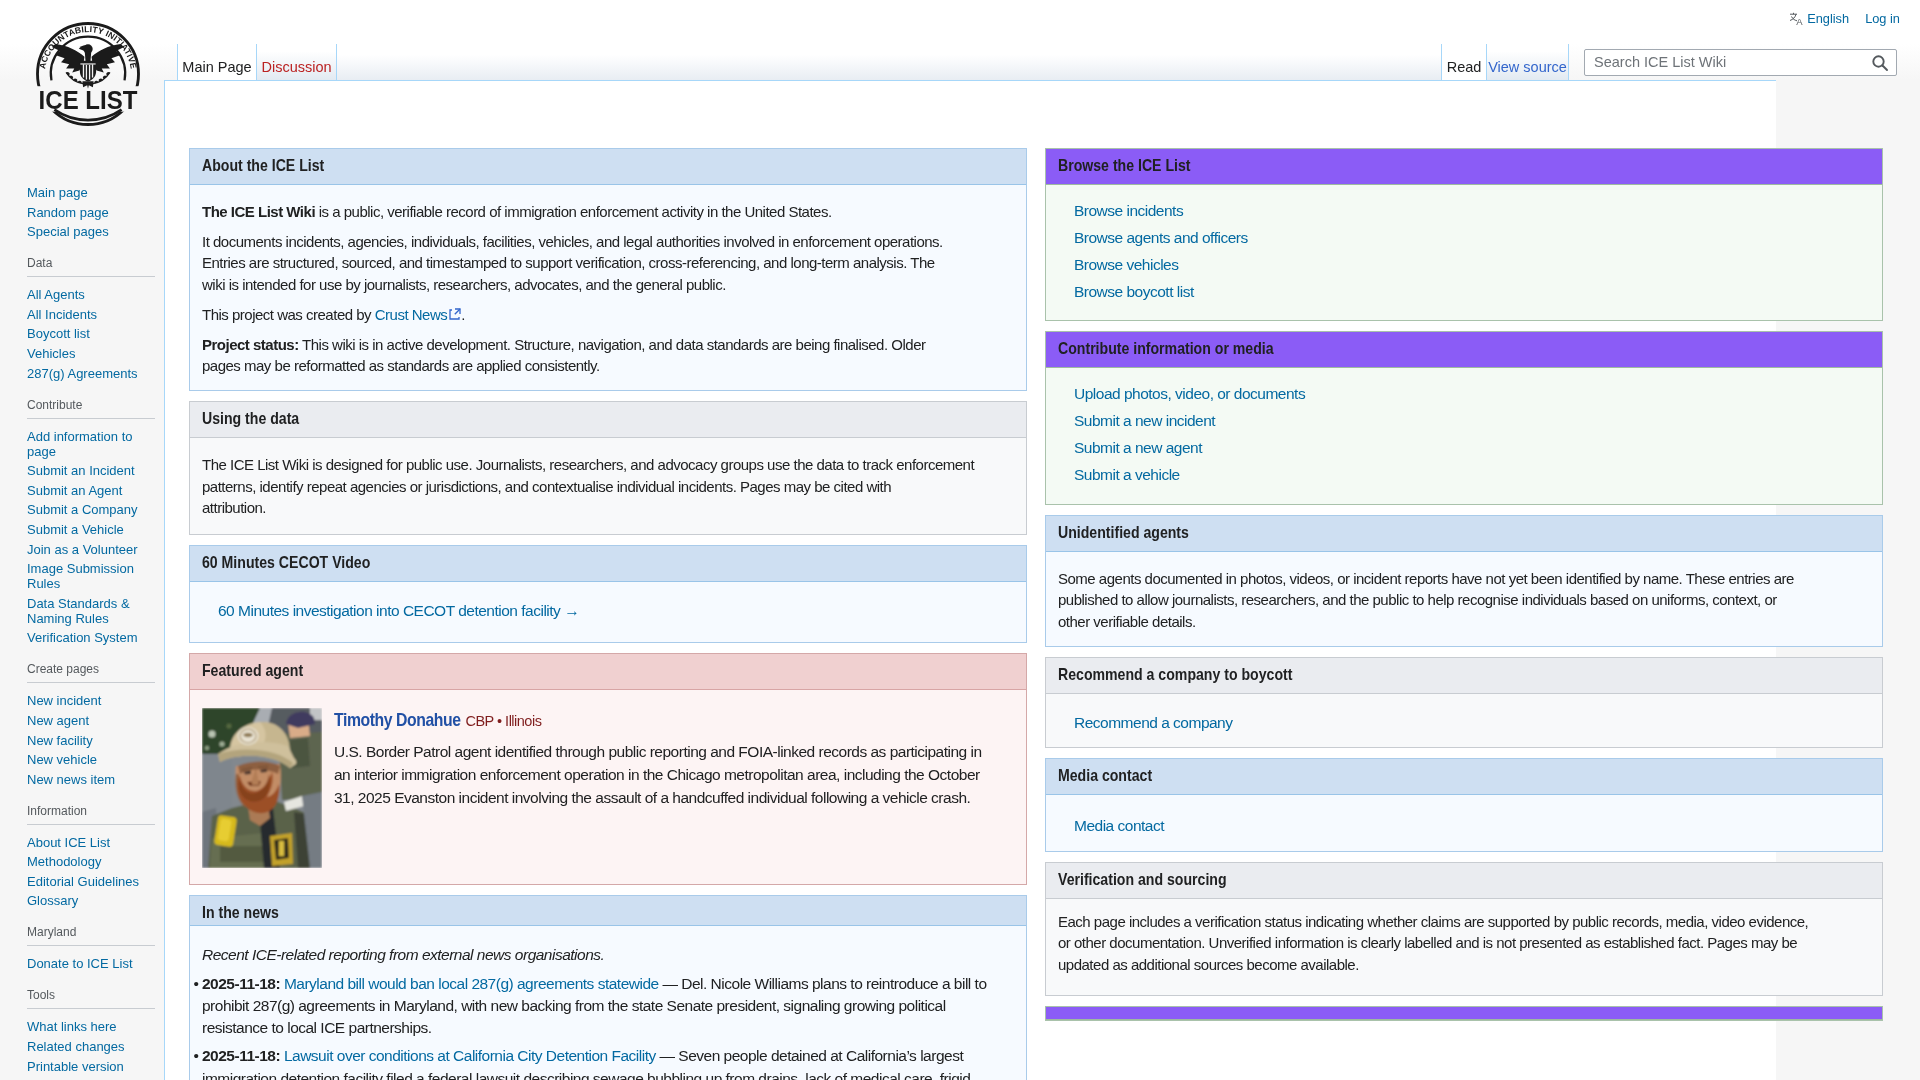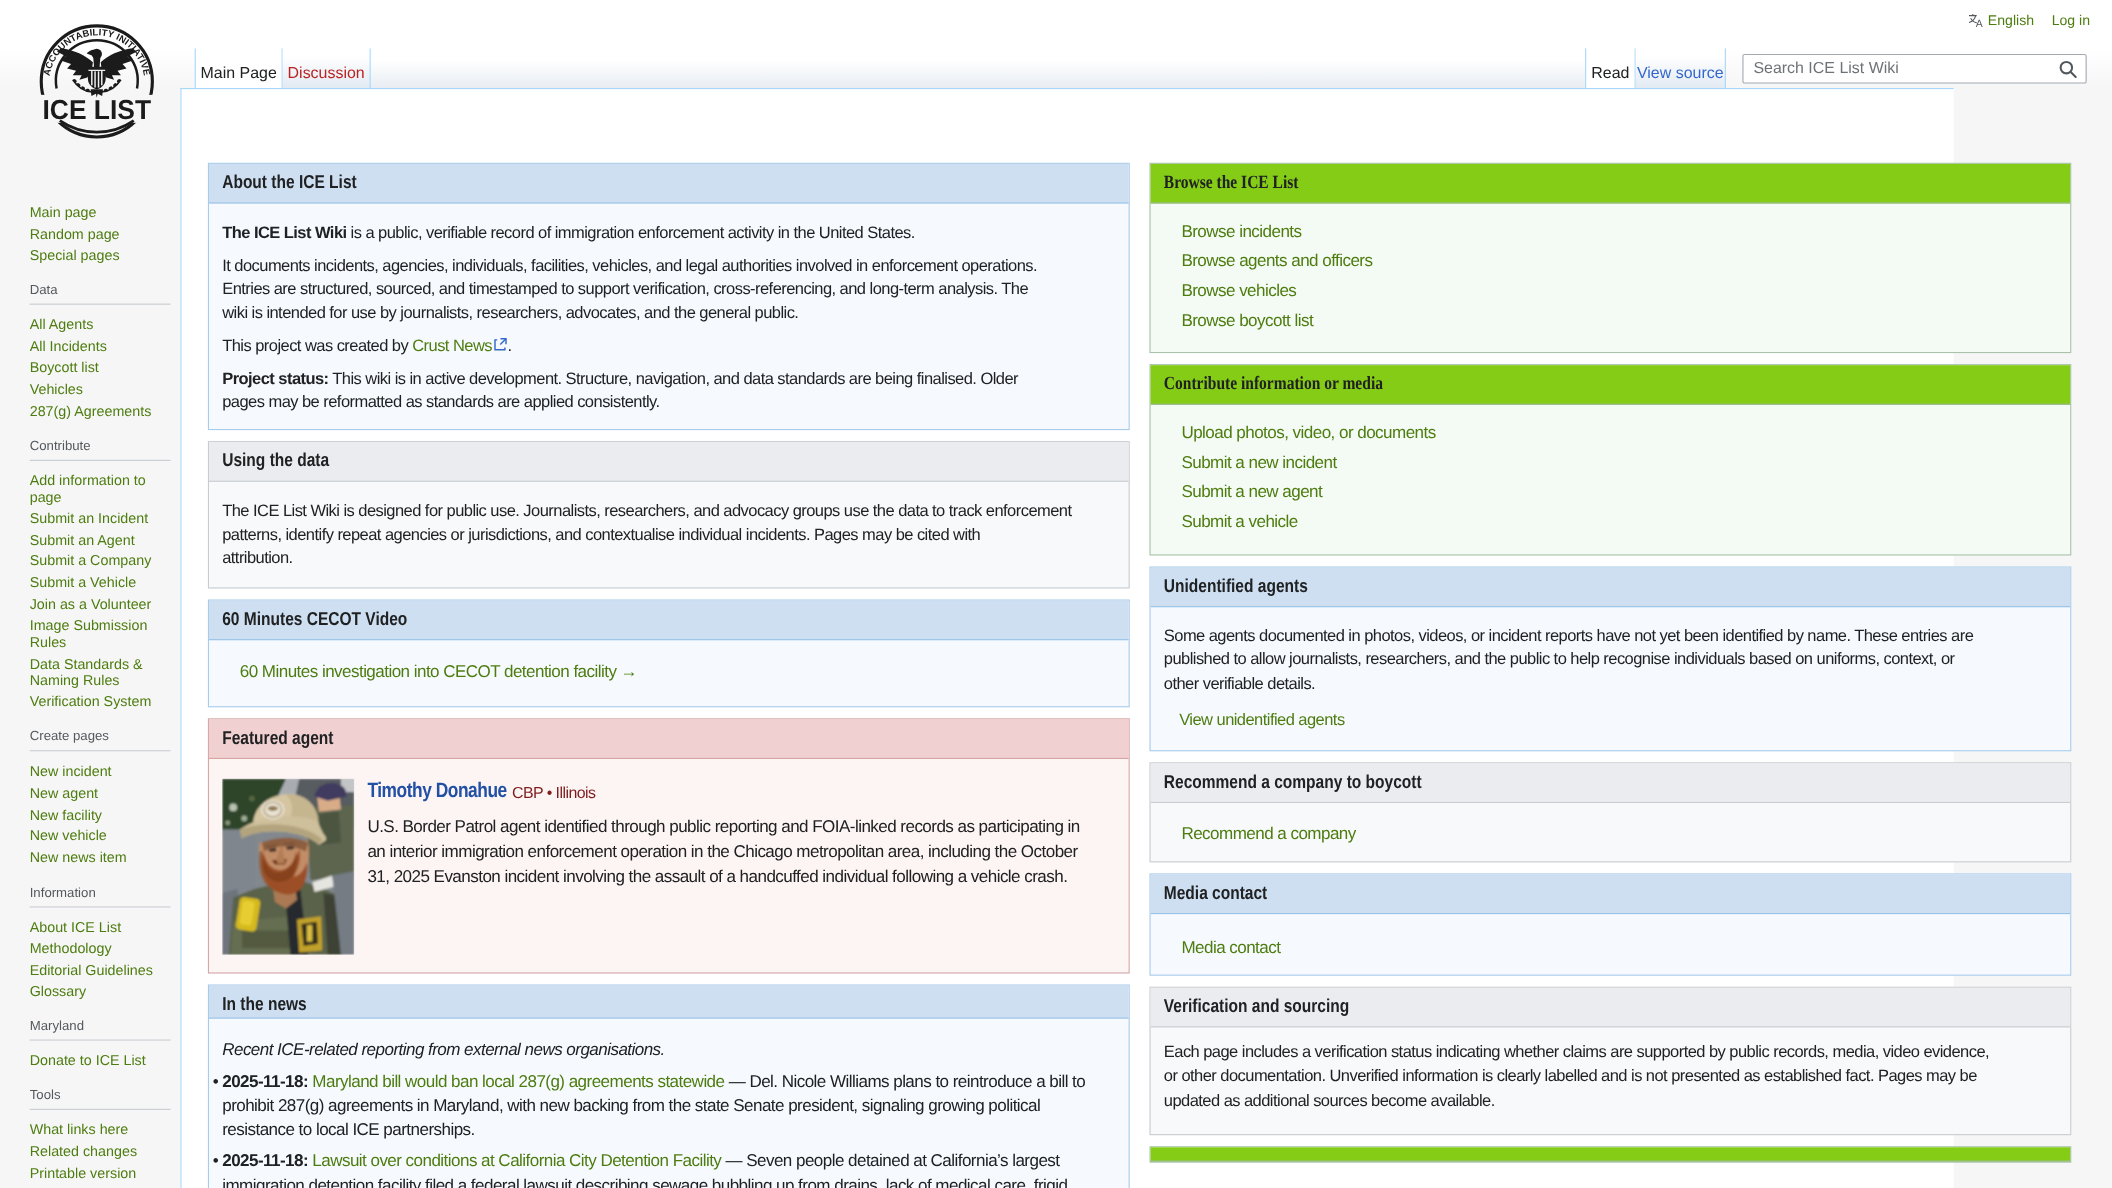--- a/index.html
+++ b/index.html
@@ -1,37 +1,37 @@
 <!DOCTYPE html>
 <html><head>
 <meta charset="utf-8">
 <style>
 html,body{margin:0;padding:0;width:1920px;height:1080px;overflow:hidden;background:#f6f6f6;
   font-family:"Liberation Sans",sans-serif;}
-a{color:#4d7c0f;text-decoration:none;}
+a{color:#0369a1;text-decoration:none;}
 .pagebase{position:absolute;left:0;top:0;width:1920px;height:80px;
   background:linear-gradient(#ffffff 55%,#f6f6f6 100%);}
 #content{position:absolute;left:164px;top:80px;width:1612px;height:1001px;box-sizing:border-box;
   background:#fff;border-top:1px solid #a7d7f9;border-left:1px solid #a7d7f9;
   padding:67px 24px 0 24px;}
 .cols{display:flex;gap:18px;align-items:flex-start;}
 .col{width:838px;box-sizing:border-box;flex:none;}
 .bx{border:1px solid;margin-bottom:10px;box-sizing:border-box;}
 .bx h2{margin:0;padding:5px 12px 7px;font-size:17px;line-height:23px;font-weight:bold;color:#202122;
   border-bottom:1px solid;}
 .bb{padding:16px 12px 13px;font-size:15px;line-height:21.7px;letter-spacing:-0.5px;color:#202122;}
 .bb p{margin:0 0 8px;}
 .bb p:last-child{margin-bottom:0;}
 .lk{padding:13px 14px 15px 28px;font-size:15.5px;letter-spacing:-0.5px;}
 .lk a{display:block;line-height:26.85px;}
 .blue{border-color:#a9cbea;background:#f6faff;}
 .blue h2{background:#cedff2;border-color:#99c4e8;}
 .bx h2 span{display:inline-block;transform:scaleX(0.83);transform-origin:0 50%;white-space:nowrap;}
 .green{border-color:#a9c2ab;background:#f4faf4;}
-.green h2{background:#84cc16;border-color:#9eba9f;font-family:Liberation Serif, serif;}
+.green h2{background:#8b5cf6;border-color:#9eba9f;}
 .pink{border-color:#d4a8a8;background:#fdf4f4;}
 .pink h2{background:#f0d0d0;border-color:#d8a5a5;}
 .gray{border-color:#c8ccd1;background:#f8f9fa;}
 .gray h2{background:#eaecf0;border-color:#c8ccd1;}
 
 #sidebar{position:absolute;left:0;top:0;width:176px;}
 #logo{position:absolute;left:35px;top:18px;}
 #nav{position:absolute;left:0;top:185px;width:176px;}
 .portal{padding-left:27px;width:128px;}
 .portal h3{font-size:12px;font-weight:normal;color:#54595d;margin:17px 0 10px;padding:0 0 6px;
@@ -209,21 +209,20 @@
 <a href="#">Submit a new agent</a>
 <a href="#">Submit a vehicle</a>
 </div>
         </div>
 <div class="bx blue">
           <h2><span>Unidentified agents</span></h2>
 <div class="bb">
 <p>Some agents documented in photos, videos, or incident reports have not yet been identified by name. These entries are<br>
 published to allow journalists, researchers, and the public to help recognise individuals based on uniforms, context, or<br>
 other verifiable details.</p>
-<div class="ua-link"><a href="#">View unidentified agents</a></div>
 </div>
         </div>
 <div class="bx gray">
           <h2><span>Recommend a company to boycott</span></h2>
 <div class="lk" style="padding-top:16px;padding-bottom:10px">
             <a href="#">Recommend a company</a>
           </div>
 </div>
 <div class="bx blue">
           <h2><span>Media contact</span></h2>

